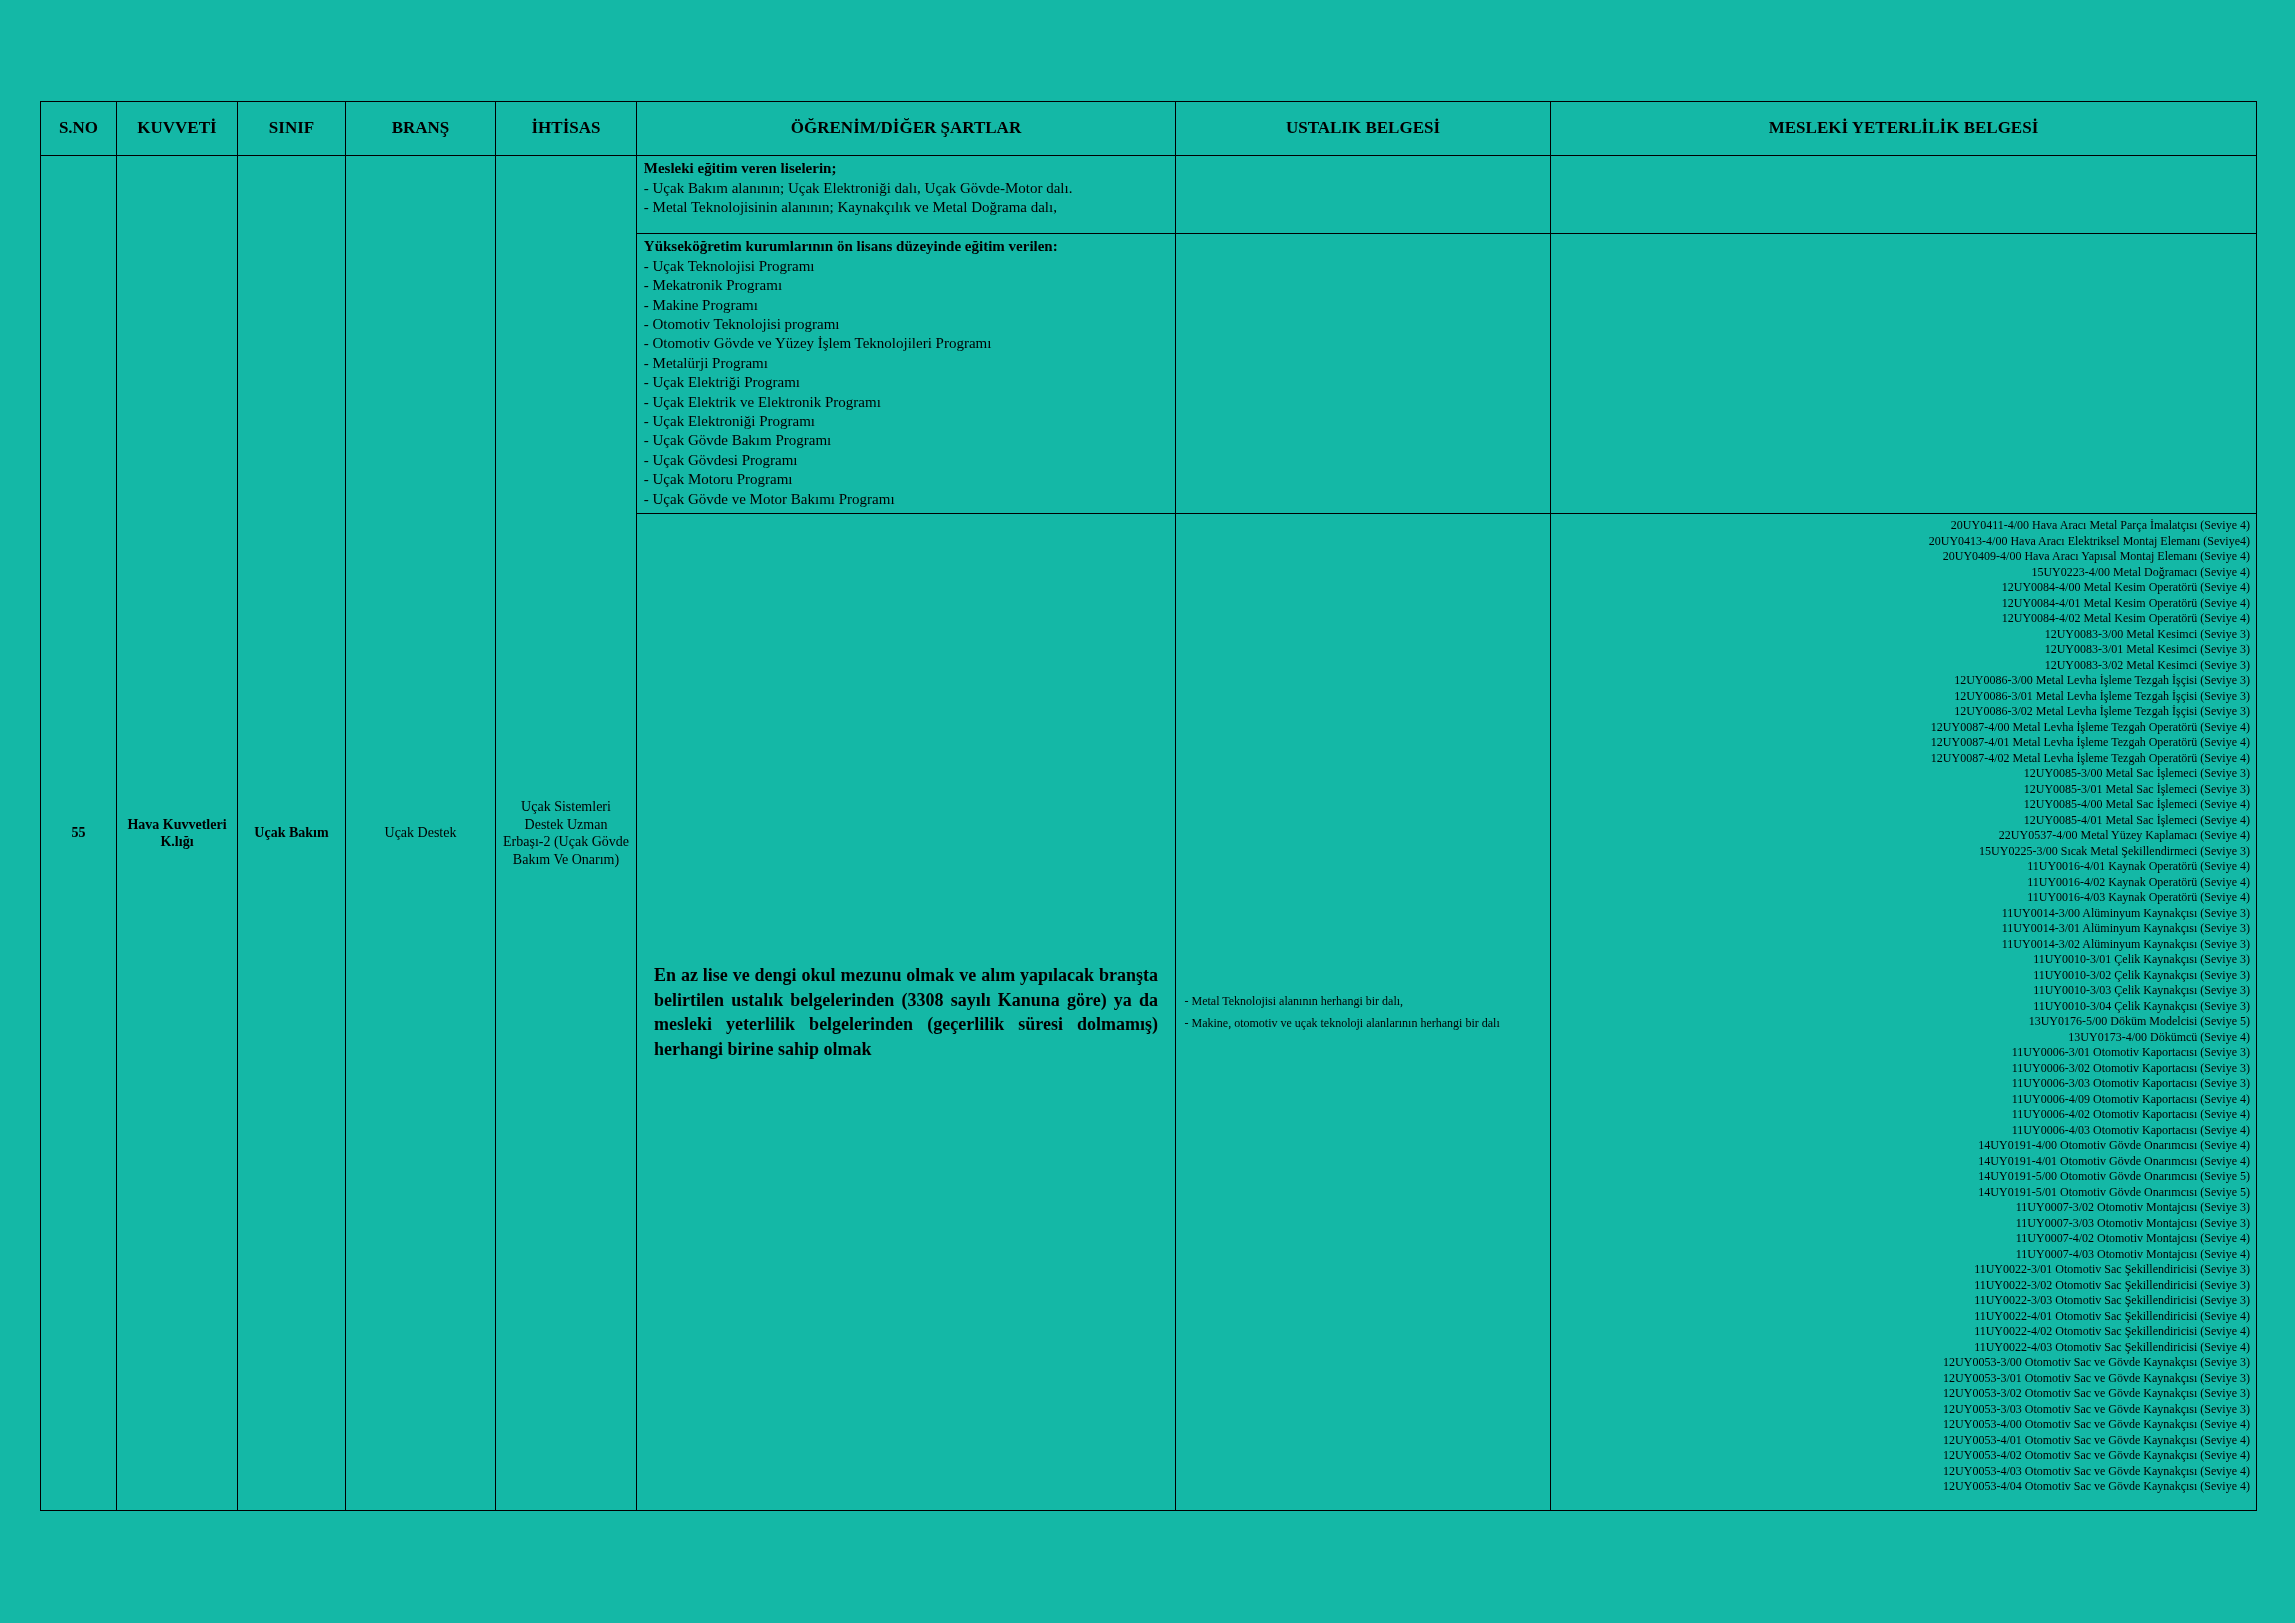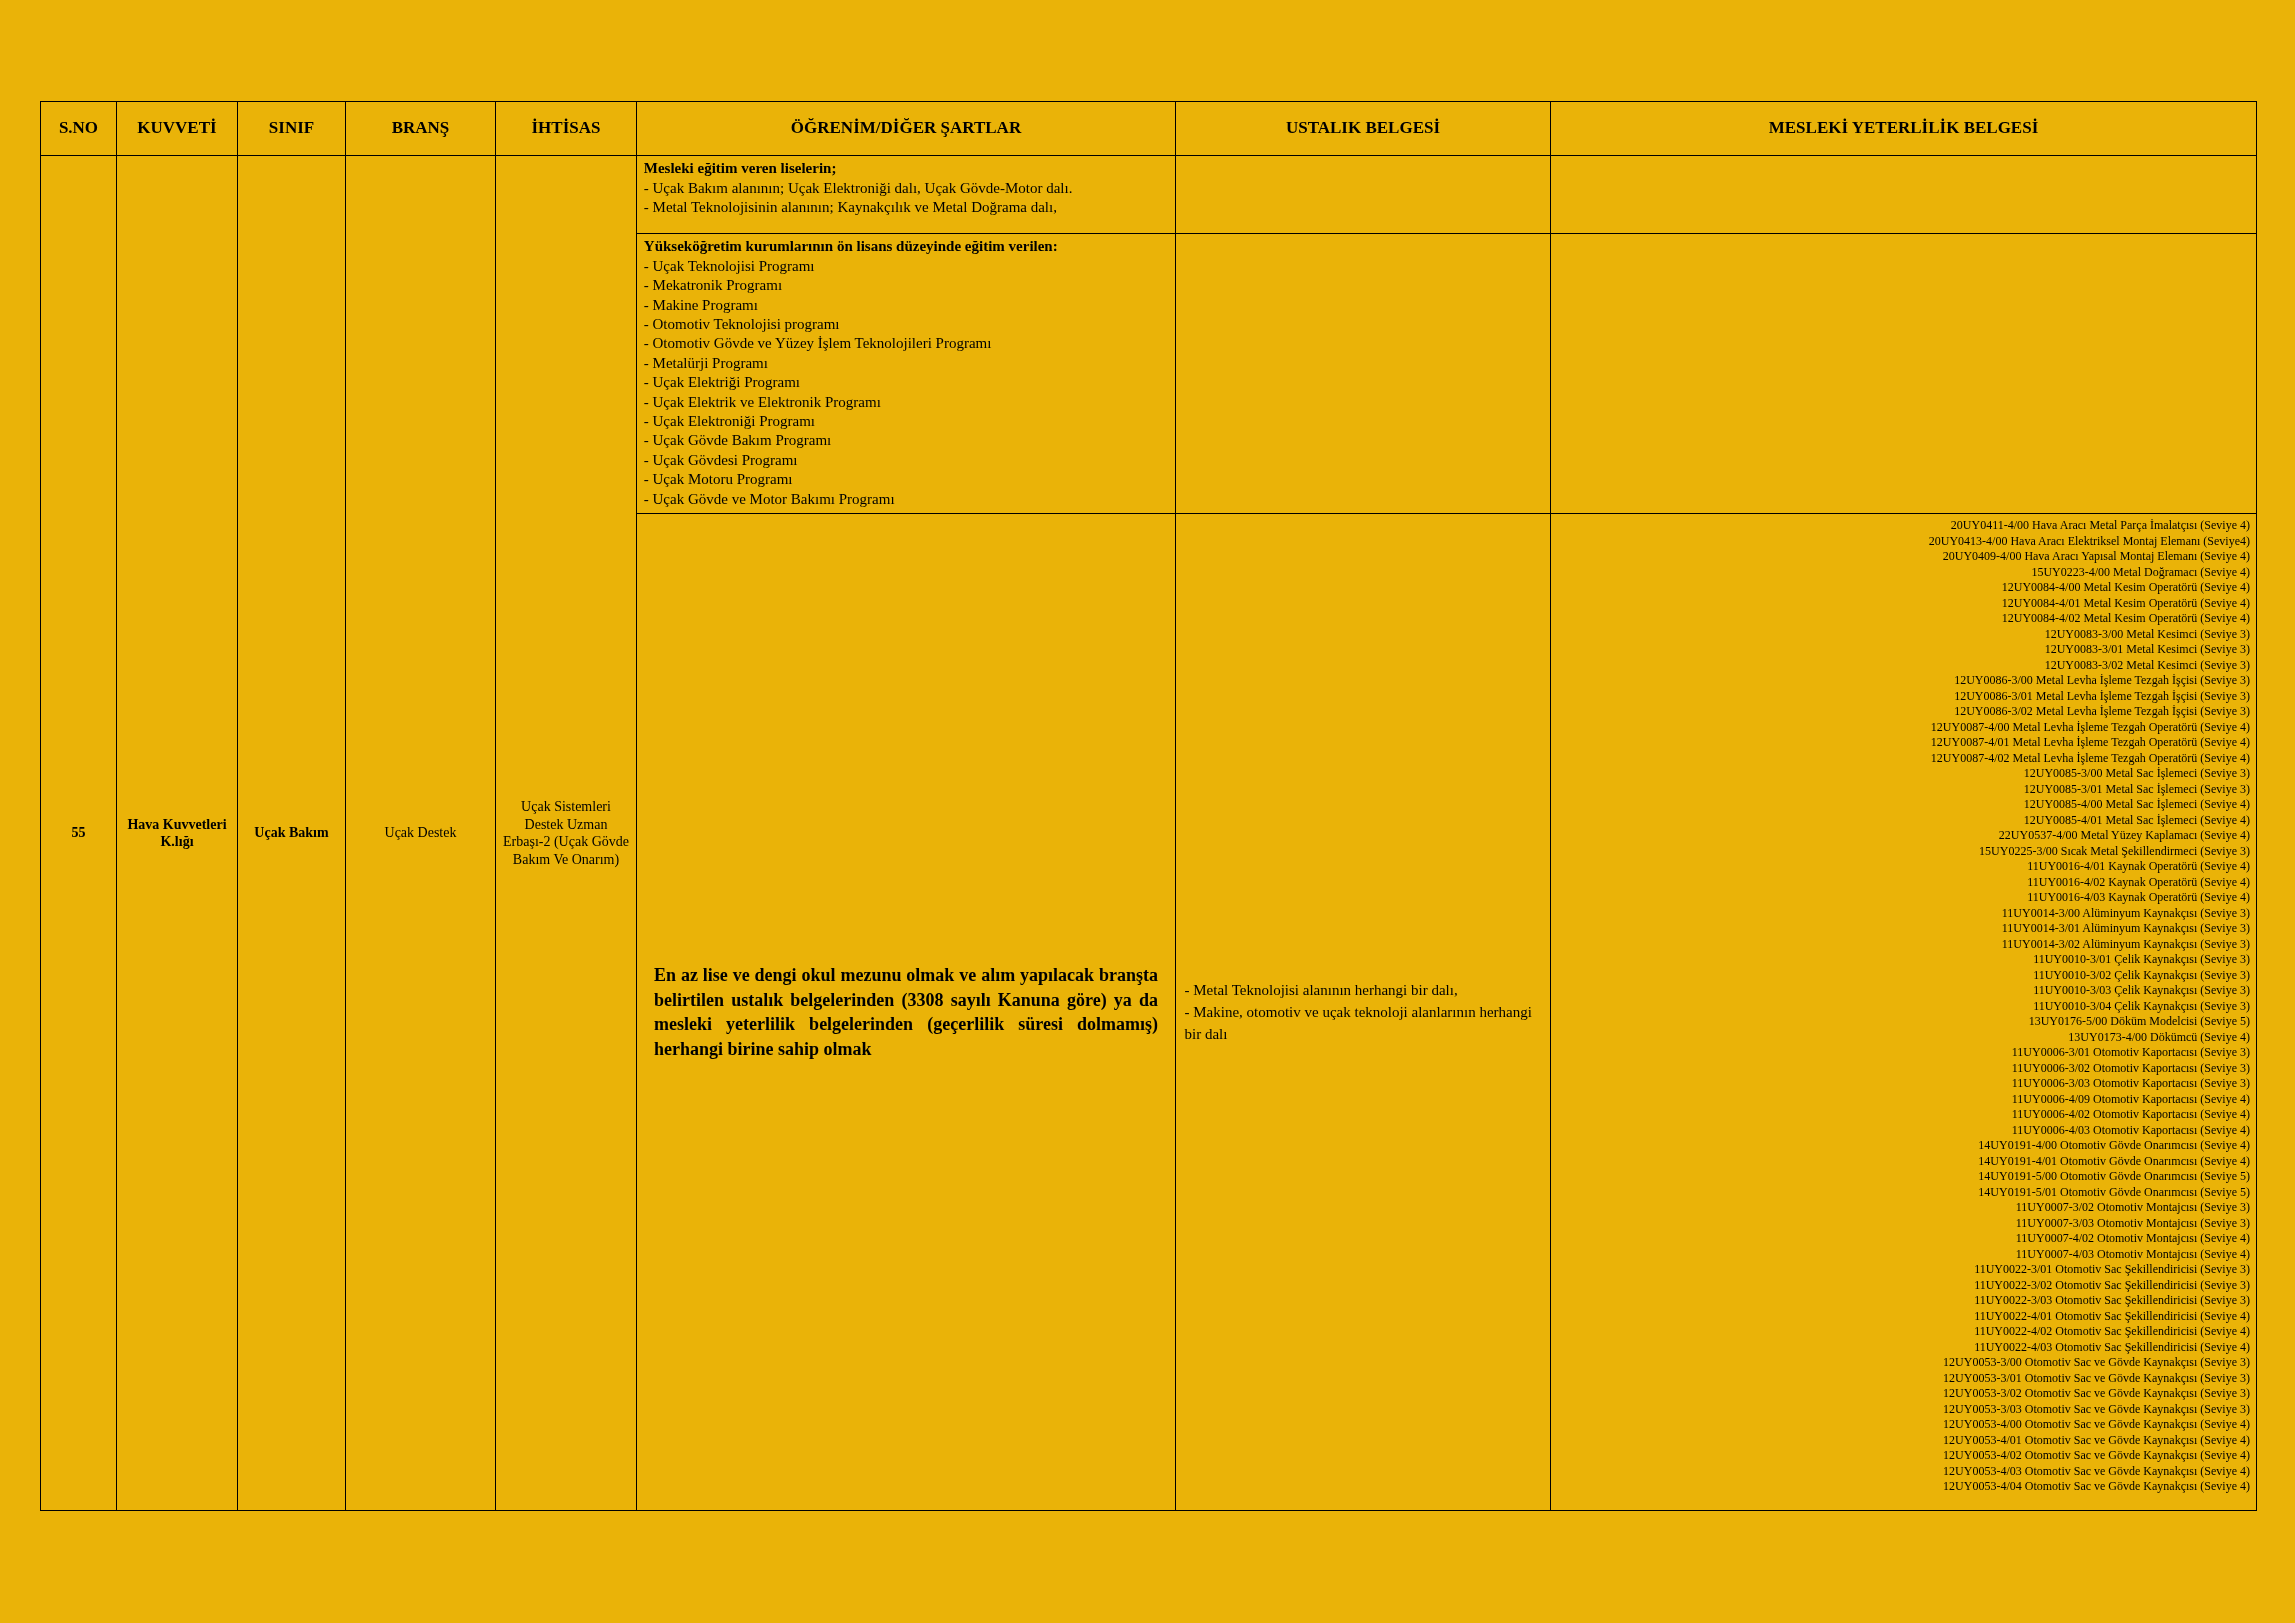--- a/index.html
+++ b/index.html
@@ -4,21 +4,21 @@
 <style>
   * { margin: 0; padding: 0; box-sizing: border-box; }
   html, body { background: #ffffff; }
   body {
     width: 2295px;
     height: 1623px;
     position: relative;
     font-family: "Liberation Serif", "DejaVu Serif", serif;
     color: #000;
   }
-  .page { position: absolute; inset: 0; background: #eab308; }
+  .page { position: absolute; inset: 0; background: #14b8a6; }
 
   table.main-table {
     position: absolute;
     left: 40px;
     top: 101px;
     width: 2216px;
     border-collapse: collapse;
     table-layout: fixed;
   }
   th, td {
@@ -62,21 +62,21 @@
   }
   .req-para {
     font-weight: bold;
     font-size: 18px;
     line-height: 24.5px;
     text-align: justify;
   }
 
   td.ustalik-cell {
     vertical-align: middle;
-    font-size: 15px;
+    font-size: 12px;
     line-height: 22px;
     padding: 5px 8.5px;
   }
 
   td.mesleki-cell {
     vertical-align: top;
     padding: 4.2px 6px;
     text-align: right;
   }
   .cert-list .cert-line {

